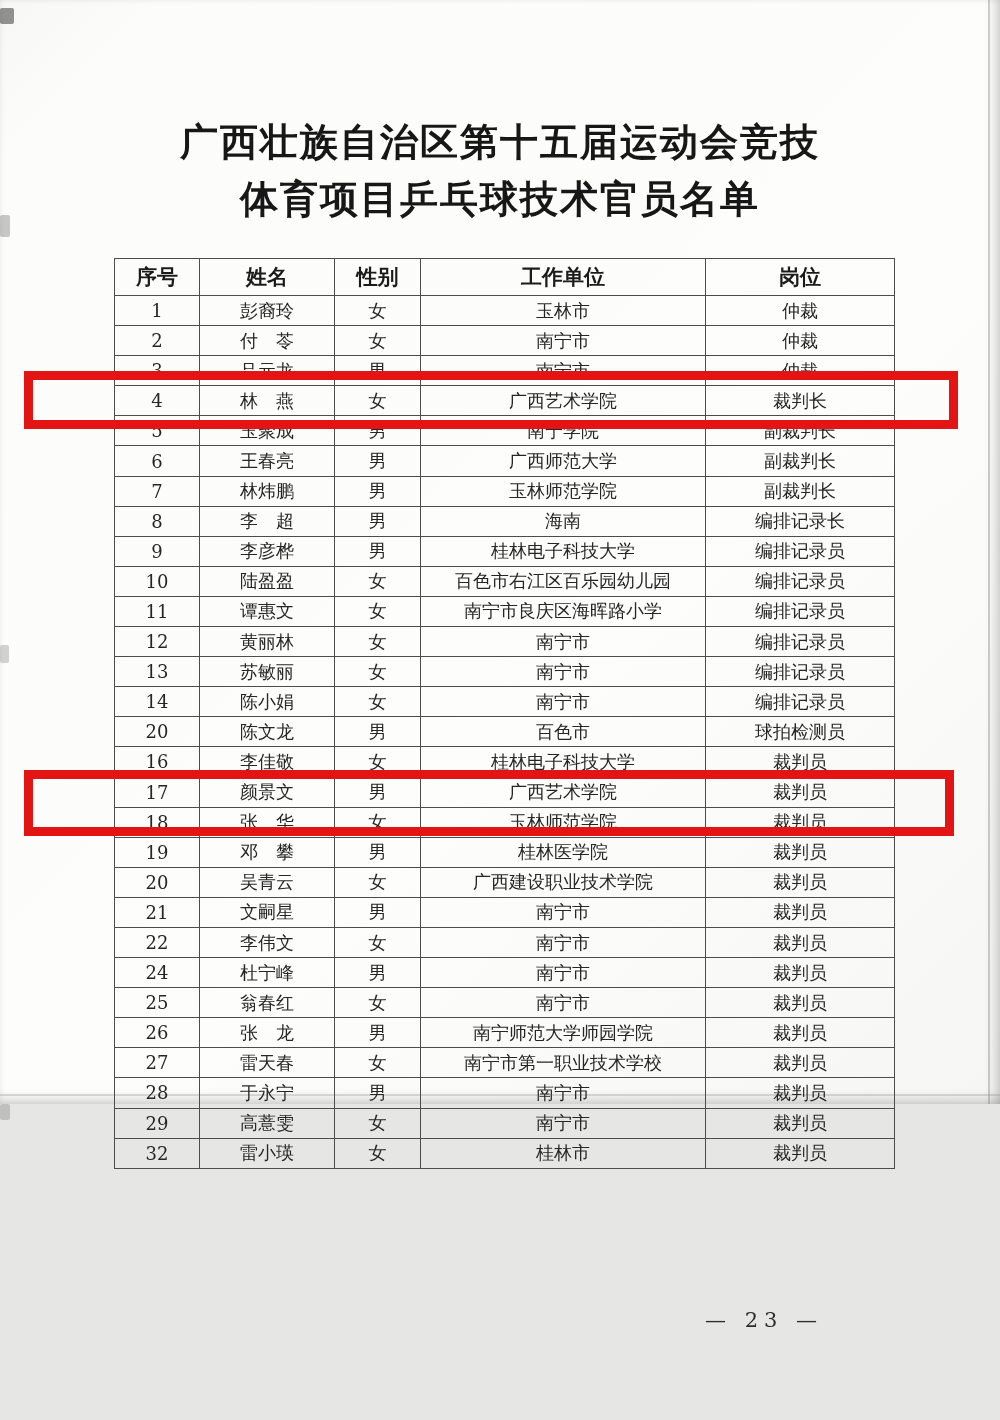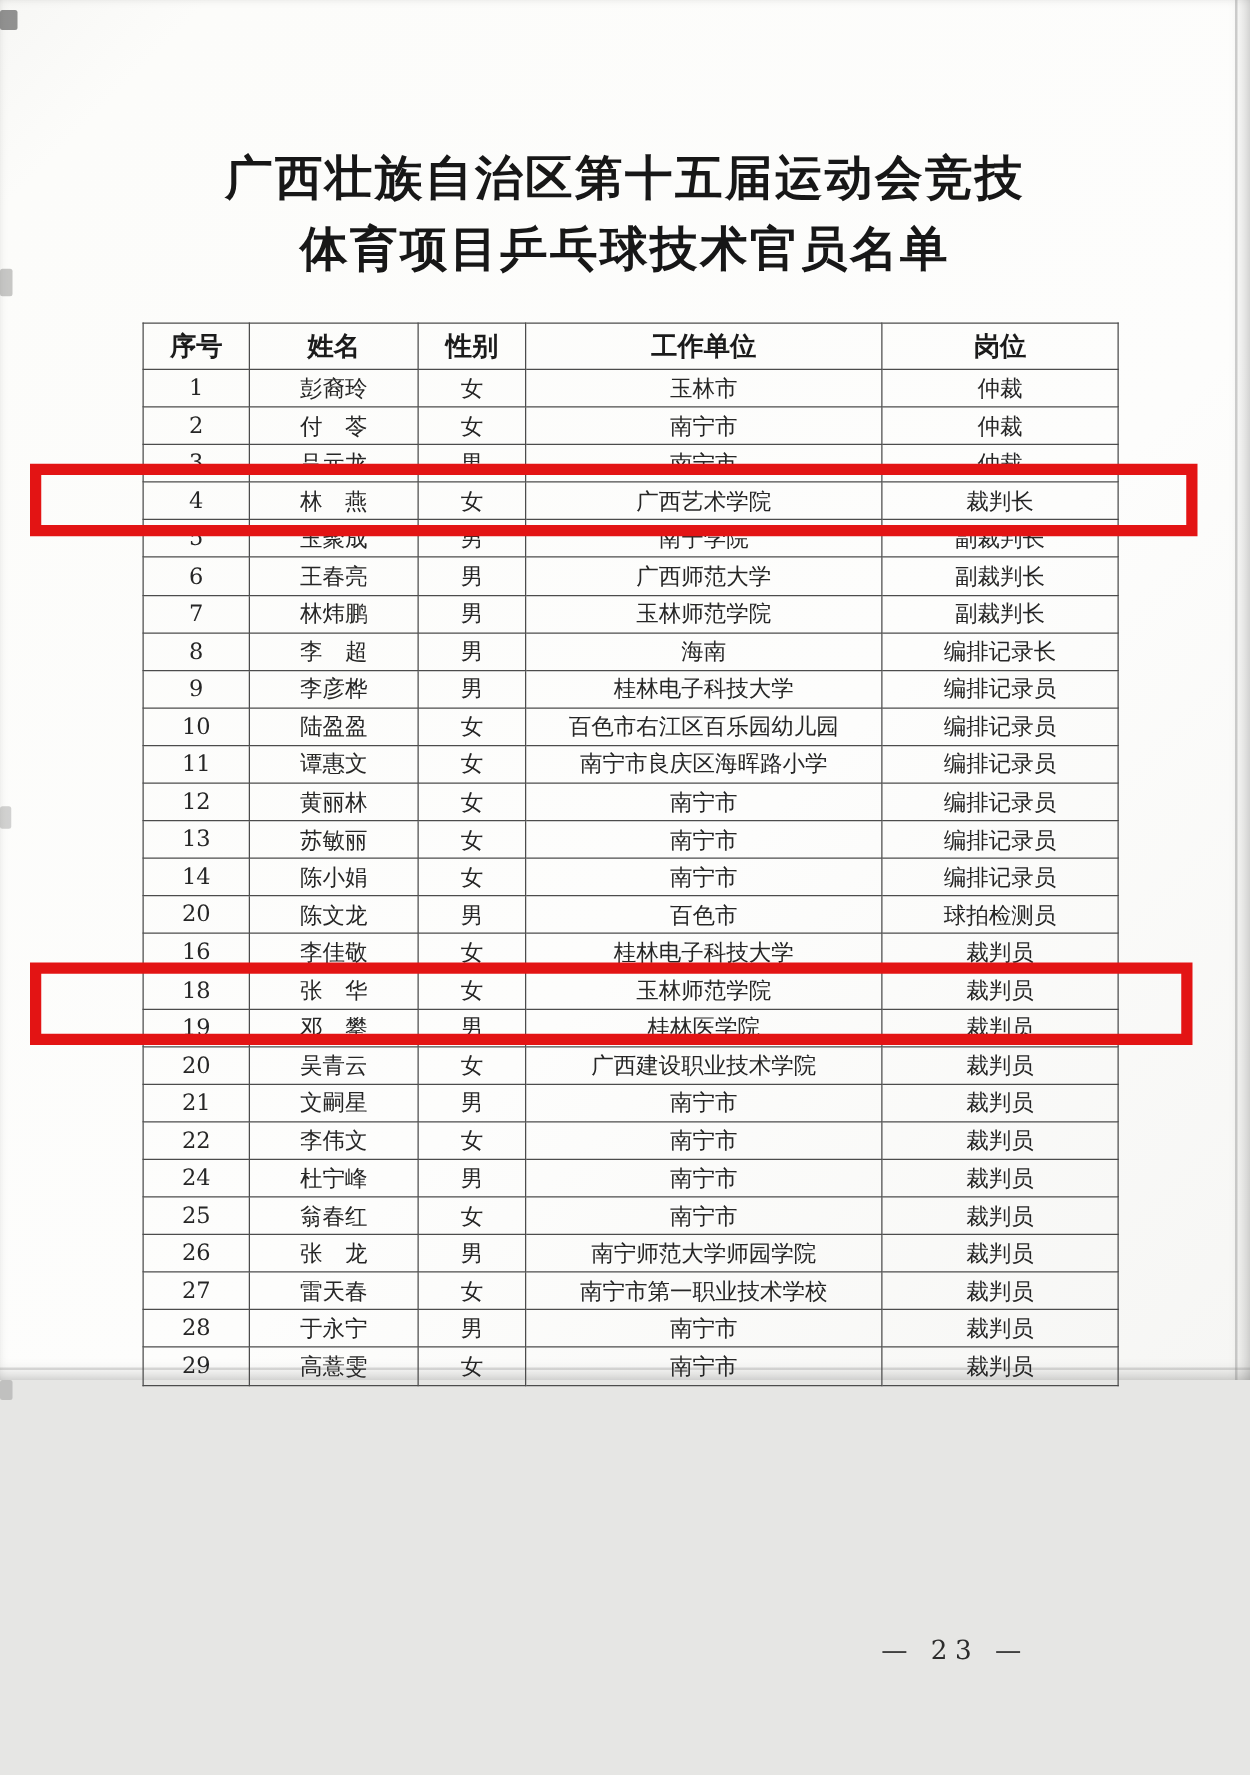--- a/index.html
+++ b/index.html
@@ -237,20 +237,27 @@
           <td class="cell-position">球拍检测员</td>
         </tr>
         <tr>
           <td class="cell-index">16</td>
           <td class="cell-name">李佳敬</td>
           <td class="cell-gender">女</td>
           <td class="cell-unit">桂林电子科技大学</td>
           <td class="cell-position">裁判员</td>
         </tr>
         <tr>
+          <td class="cell-index">17</td>
+          <td class="cell-name">颜景文</td>
+          <td class="cell-gender">男</td>
+          <td class="cell-unit">广西艺术学院</td>
+          <td class="cell-position">裁判员</td>
+        </tr>
+        <tr>
           <td class="cell-index">18</td>
           <td class="cell-name">张　华</td>
           <td class="cell-gender">女</td>
           <td class="cell-unit">玉林师范学院</td>
           <td class="cell-position">裁判员</td>
         </tr>
         <tr>
           <td class="cell-index">19</td>
           <td class="cell-name">邓　攀</td>
           <td class="cell-gender">男</td>
@@ -313,20 +320,27 @@
           <td class="cell-unit">南宁市</td>
           <td class="cell-position">裁判员</td>
         </tr>
         <tr>
           <td class="cell-index">29</td>
           <td class="cell-name">高薏雯</td>
           <td class="cell-gender">女</td>
           <td class="cell-unit">南宁市</td>
           <td class="cell-position">裁判员</td>
         </tr>
+        <tr>
+          <td class="cell-index">32</td>
+          <td class="cell-name">雷小瑛</td>
+          <td class="cell-gender">女</td>
+          <td class="cell-unit">桂林市</td>
+          <td class="cell-position">裁判员</td>
+        </tr>
       </tbody>
   </table>
 
   <div class="highlight-box hl-row4" style="border-color: rgb(227, 20, 20);"></div>
   <div class="highlight-box hl-row17" style="border-color: rgb(227, 20, 20);"></div>
 
   <div class="page-number">— 23 —</div>
 
 </div>
 

